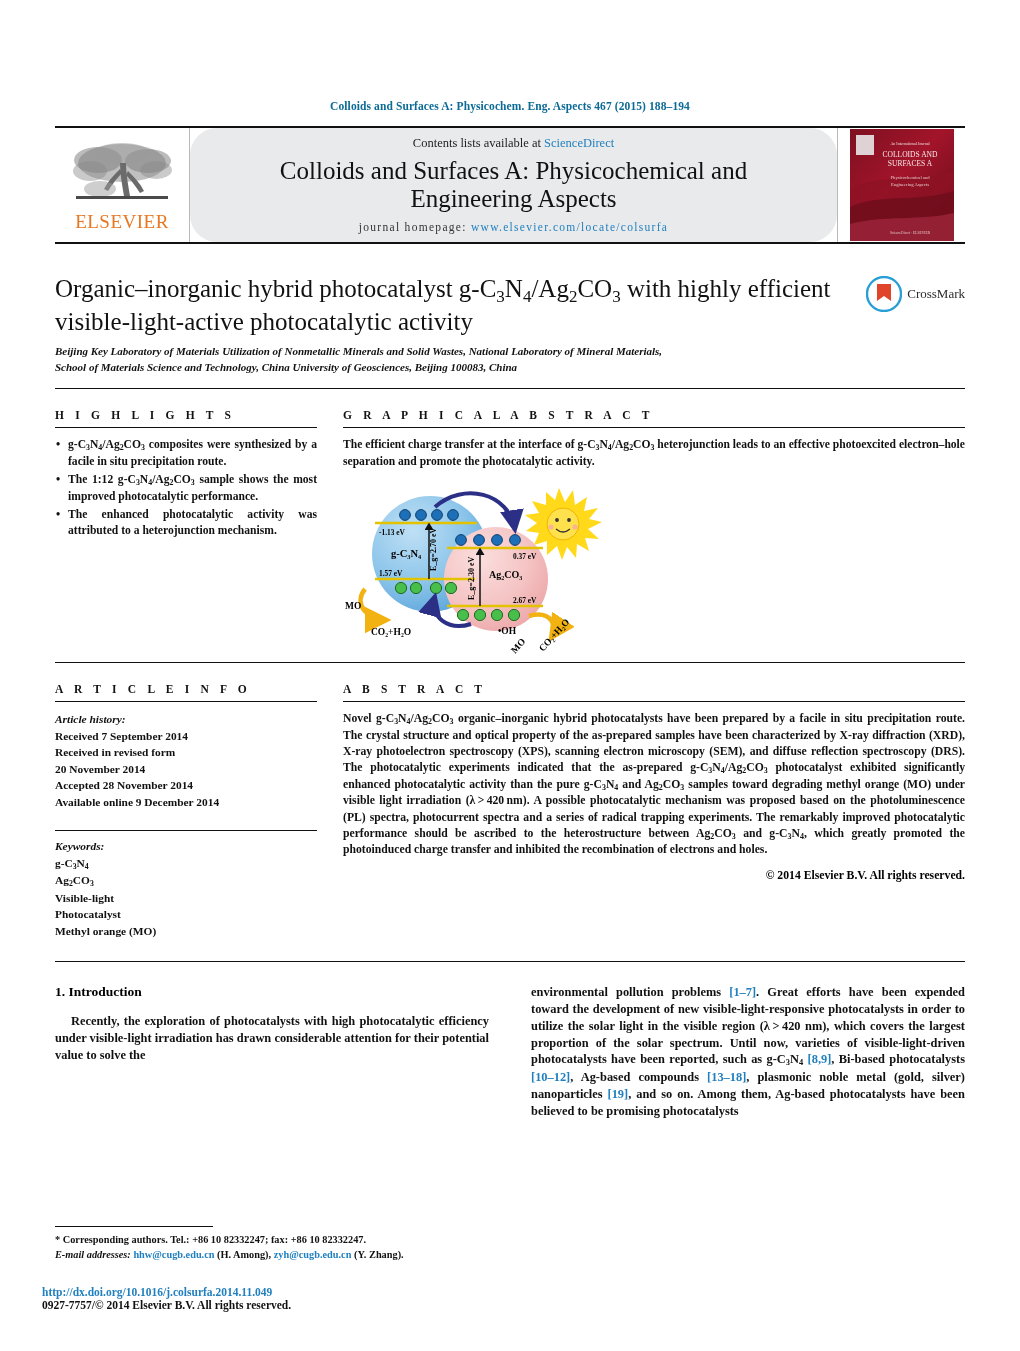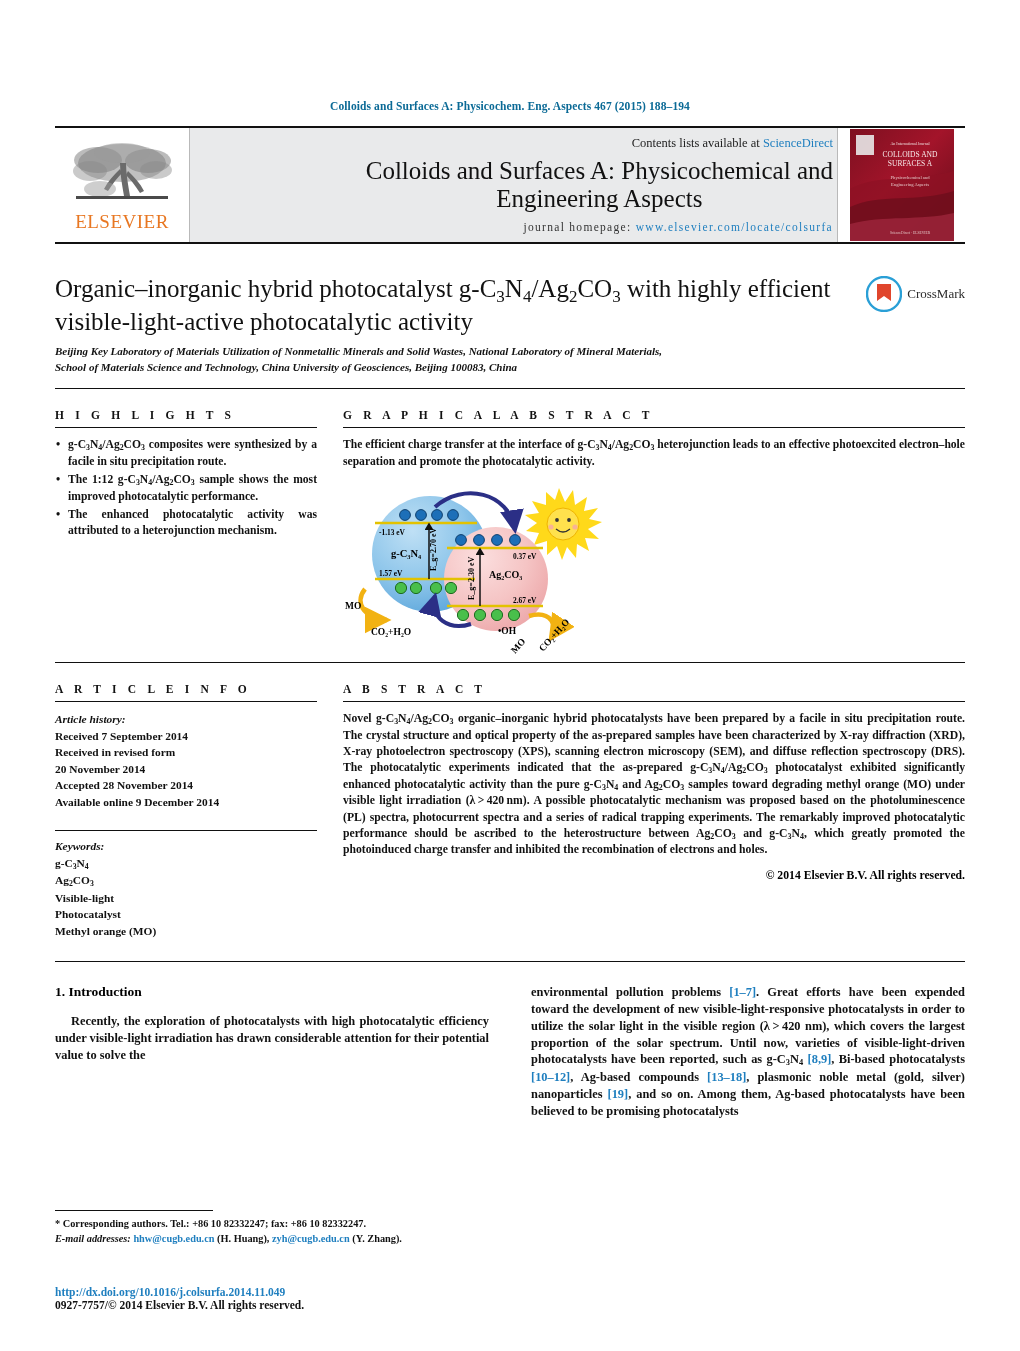--- a/index.html
+++ b/index.html
@@ -48,22 +48,23 @@
     font-size: 19px;
     letter-spacing: .5px;
     color: #E87722;
     line-height: 1;
     margin-top: 1px;
   }
   .mh-mid {
     flex: 1;
     background: #e9eaeb;
     display: flex; flex-direction: column;
-    align-items: flex-end; justify-content: center;
+    align-items: center; justify-content: center;
     padding: 6px 4px 8px 4px;
+    border-radius: 27px;
   }
   .mh-contents { font-size: 12.5px; color: #222; margin-bottom: 6px; }
   .mh-contents .sd { color: #1f7fbf; }
   .mh-title {
     font-size: 25px;
     text-align: center;
     line-height: 1.12;
     color: #111;
     font-family: "Liberation Serif", serif;
   }
@@ -187,31 +188,31 @@
     line-height: 1.35;
     text-align: justify;
     margin: 0;
     text-indent: 16px;
     color: #111;
   }
   p.para.noind { text-indent: 0; }
   .ref { color: #1f7fbf; }
 
   
-  .footnote-wrap { position: absolute; left: 55px; width: 440px; bottom: 104px; }
+  .footnote-wrap { position: absolute; left: 55px; width: 440px; bottom: 88px; }
   .fn-rule { border-top: 1px solid #111; width: 158px; margin-bottom: 6px; }
   .fn {
     font-size: 10.3px;
     font-weight: bold;
     line-height: 1.45;
     color: #111;
   }
   .fn .ital { font-style: italic; }
   .fn .lnk { color: #1f7fbf; }
-  .footer-doi { position:absolute; left:55px; bottom: 40px; }
+  .footer-doi { position:absolute; left:42px; bottom: 40px; }
   .doi-link { color:#1f7fbf; font-size: 11.5px; font-weight:bold; display:block; }
   .issn { font-size: 11.5px; font-weight:bold; display:block; margin-top:1px; color:#111;}
 
   sub { font-size: 0.68em; vertical-align: -0.28em; }
   sup { font-size: 0.68em; vertical-align: 0.42em; }
 </style>
 </head>
 <body>
 
 <div class="page">
@@ -456,21 +457,21 @@
       <p class="para noind">environmental pollution problems <span class="ref">[1–7]</span>. Great efforts have been expended toward the development of new visible-light-responsive photocatalysts in order to utilize the solar light in the visible region (λ &gt; 420 nm), which covers the largest proportion of the solar spectrum. Until now, varieties of visible-light-driven photocatalysts have been reported, such as g-C<sub>3</sub>N<sub>4</sub> <span class="ref">[8,9]</span>, Bi-based photocatalysts <span class="ref">[10–12]</span>, Ag-based compounds <span class="ref">[13–18]</span>, plasmonic noble metal (gold, silver) nanoparticles <span class="ref">[19]</span>, and so on. Among them, Ag-based photocatalysts have been believed to be promising photocatalysts</p>
     </div>
   </div>
 
   <div class="footnote-wrap">
     <div class="fn-rule"></div>
     <div class="fn">*  Corresponding authors. Tel.: +86 10 82332247; fax: +86 10 82332247.</div>
     <div class="fn">
       <span class="ital">E-mail addresses:</span>
       <span class="lnk">hhw@cugb.edu.cn</span>
-      <span>(H. Huang),</span>
+      <span>(H. Among),</span>
       <span class="lnk">zyh@cugb.edu.cn</span>
       <span>(Y. Zhang).</span>
     </div>
   </div>
 
   <div class="footer-doi">
     <span class="doi-link">http://dx.doi.org/10.1016/j.colsurfa.2014.11.049</span>
     <span class="issn">0927-7757/© 2014 Elsevier B.V. All rights reserved.</span>
   </div>
 

